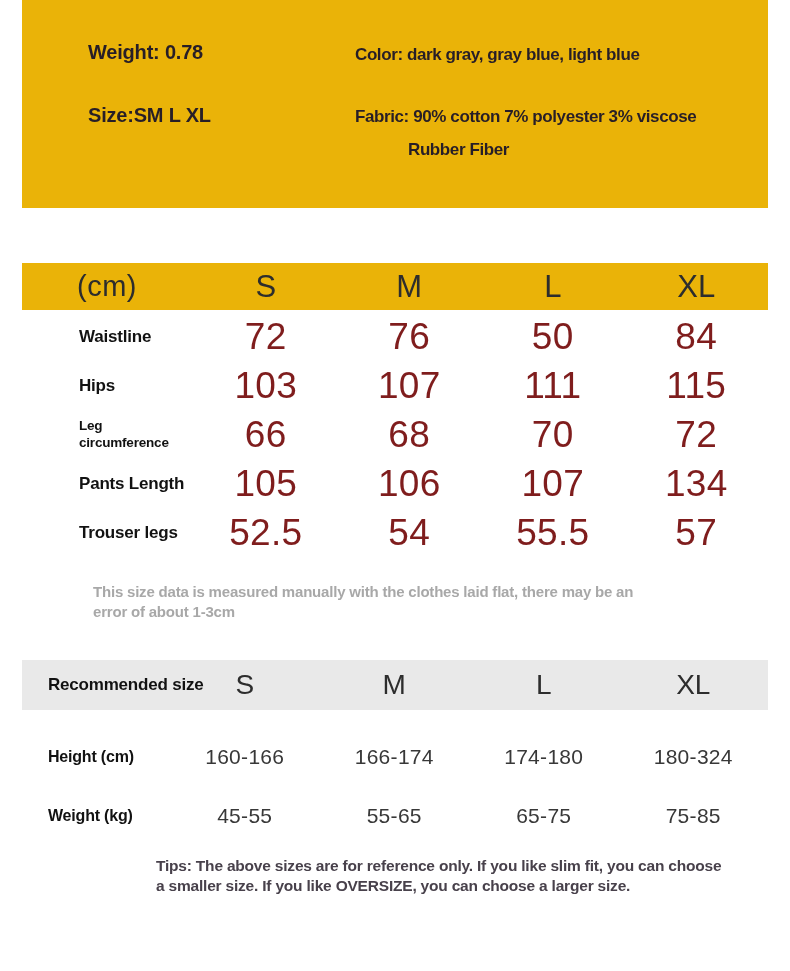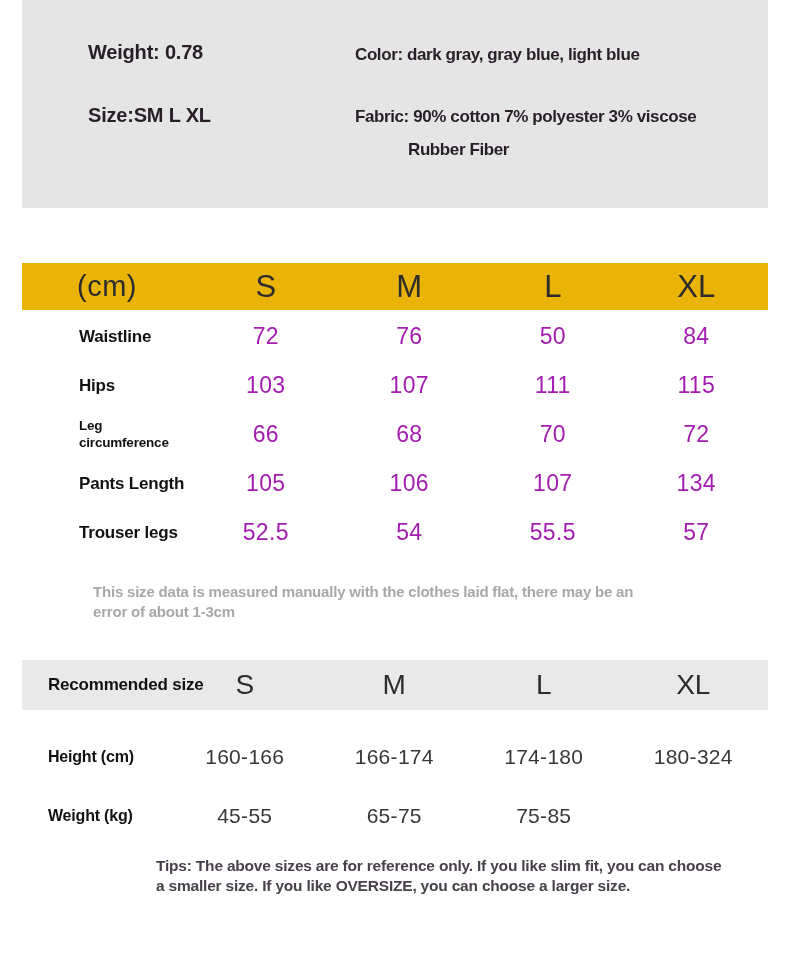--- a/index.html
+++ b/index.html
@@ -5,41 +5,41 @@
   * { margin:0; padding:0; box-sizing:border-box; }
   html,body { background:#ffffff; }
   body {
     width:790px; height:971px; position:relative; overflow:hidden;
     font-family:"Liberation Sans", sans-serif;
     -webkit-font-smoothing:antialiased;
   }
   .abs { position:absolute; }
 
   
-  .top-panel { left:22px; top:0; width:746px; height:208px; background:#e5e5e5; }
+  .top-panel { left:22px; top:0; width:746px; height:208px; background:#eab308; }
   .info-txt { position:absolute; color:#271e27; font-weight:bold; white-space:nowrap; }
   .weight   { left:66px;  top:41px;  font-size:20px; letter-spacing:-0.2px; }
   .sizeline { left:66px;  top:104px; font-size:20px; letter-spacing:-0.2px; }
   .colorline{ left:333px; top:45px;  font-size:17px; letter-spacing:-0.4px; }
   .fabric1  { left:333px; top:107px; font-size:17px; letter-spacing:-0.4px; }
   .fabric2  { left:386px; top:140px; font-size:17px; letter-spacing:-0.4px; }
 
   
   .grid5 { display:grid; grid-template-columns:172px repeat(4, 1fr); align-items:center; }
   .size-header {
     left:22px; top:263px; width:746px; height:47px; background:#eab308;
   }
   .unit-cell { padding-left:55px; font-size:29px; font-weight:400; color:#2d2d2d; letter-spacing:0.5px; }
   .col-letter { text-align:center; font-size:31px; font-weight:400; color:#2d2d2d; }
 
   .size-rows { left:22px; top:312px; width:746px; }
   .t-row { height:49px; }
   .row-label { padding-left:57px; font-size:17px; font-weight:bold; color:#121212; line-height:1.05; letter-spacing:-0.2px; }
   .row-label.small { font-size:13.5px; line-height:1.2; }
-  .cell-val { text-align:center; font-size:23px; font-weight:400; color:#a21caf; letter-spacing:0.3px; }
+  .cell-val { text-align:center; font-size:37px; font-weight:400; color:#7f1d1d; letter-spacing:0.3px; }
 
   .note {
     left:93px; top:582px; width:565px;
     font-size:15px; font-weight:bold; color:#a8a8a8; line-height:1.35; letter-spacing:-0.2px;
   }
 
   
   .rec-grid { display:grid; grid-template-columns:148px repeat(4, 1fr); align-items:center; }
   .rec-header { left:22px; top:660px; width:746px; height:50px; background:#e9e9e9; }
   .rec-title {
@@ -131,18 +131,19 @@
     <div class="rec-grid rec-row">
       <div class="rec-label">Height (cm)</div>
       <div class="rec-val">160-166</div>
       <div class="rec-val">166-174</div>
       <div class="rec-val">174-180</div>
       <div class="rec-val">180-324</div>
     </div>
     <div class="rec-grid rec-row">
       <div class="rec-label">Weight (kg)</div>
       <div class="rec-val">45-55</div>
+      <div class="rec-val">55-65</div>
       <div class="rec-val">65-75</div>
       <div class="rec-val">75-85</div>
     </div>
   </div>
 
 <div class="abs tips">Tips: The above sizes are for reference only. If you like slim fit, you can choose a smaller size. If you like OVERSIZE, you can choose a larger size.</div>
 
 </body></html>

